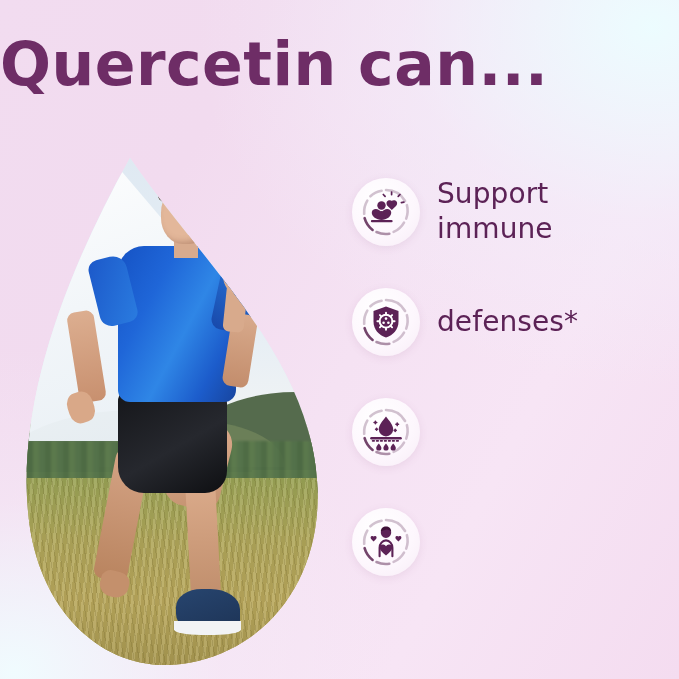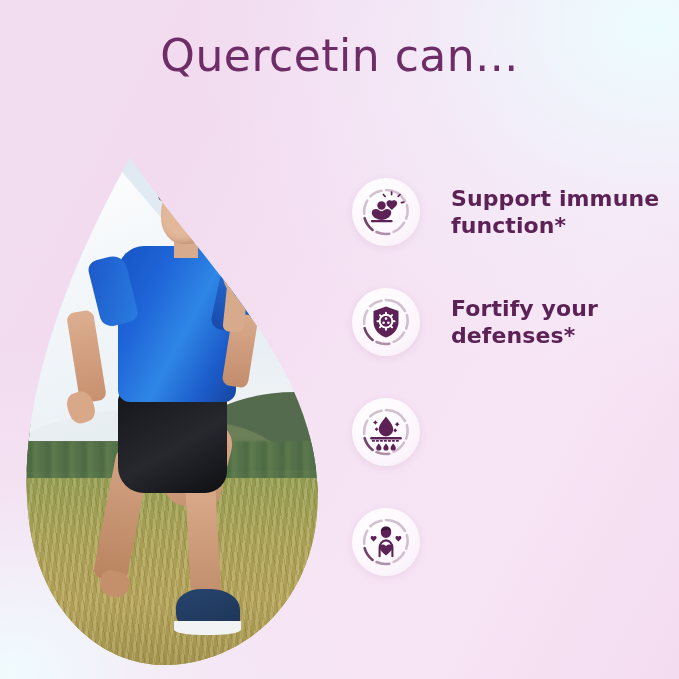--- a/index.html
+++ b/index.html
@@ -17,24 +17,23 @@
     background:
       radial-gradient(120% 95% at 96% 4%, rgba(236,253,255,0.97) 0%, rgba(243,238,250,0.55) 30%, rgba(243,238,250,0.0) 56%),
       radial-gradient(95% 80% at 2% 99%, rgba(240,253,255,0.95) 0%, rgba(246,236,248,0.45) 32%, rgba(246,236,248,0.0) 60%),
       linear-gradient(118deg, #f2dcf0 0%, #f2dbef 26%, #f5e2f3 52%, #f7e5f5 72%, #f4dcf0 100%);
   }
 
   
   .title{
     position:absolute;
     left:0; right:0; top:33px;
-    text-align:center;
-    font-size:44px;
+    font-size:60px;
     line-height:1.05;
-    font-weight:400;
+    font-weight:700;
     letter-spacing:0.5px;
     color:#6e2d66;
     font-family:"DejaVu Sans", "Liberation Sans", sans-serif;
     white-space:nowrap;
   }
 
   
   .leaf-wrap{
     position:absolute;
     left:22px; top:150px;
@@ -208,24 +207,24 @@
     position:relative;
     flex:0 0 auto;
     width:68px; height:68px;
     border-radius:50%;
     background:radial-gradient(circle at 38% 32%, #ffffff 0%, #fdf7fd 58%, #f7ecf6 100%);
     box-shadow:0 2px 9px rgba(130,70,120,.10);
     display:flex; align-items:center; justify-content:center;
   }
   .icon-badge svg{ display:block; }
   .benefit-text{
-    margin-left:31px;
-    font-size:22px;
+    margin-left:17px;
+    font-size:28px;
     line-height:1.24;
-    font-weight:700;
+    font-weight:400;
     color:#5c2256;
     letter-spacing:0.1px;
   }
 </style>
 </head>
 <body>
 
 <div id="poster">
 
   <div class="title">Quercetin can...</div>
@@ -292,21 +291,20 @@
           <g fill="#5c2256">
             <path d="M23.5 28.5c-2.1-3.6-6.3-4.6-8.6-2.4-2 2 -1.2 5.6 1.7 7.6 1.9 1.3 4.4 2 6.9 2.1z"></path>
             <path d="M23.5 28.5c2.1-3.6 6.3-4.6 8.6-2.4 2 2 1.2 5.6-1.7 7.6-1.9 1.3-4.4 2-6.9 2.1z"></path>
             <path d="M23.5 27c1.5 0 2.9 1.7 2.9 4.3 0 2.5-1.3 4.6-2.9 4.6s-2.9-2.1-2.9-4.6c0-2.6 1.4-4.3 2.9-4.3z"></path>
           </g>
           <path d="M14 37.2h19.5" stroke="#5c2256" stroke-width="2.3" stroke-linecap="round"></path>
         </svg>
       </div>
       <div class="benefit-text">
         <div>Support immune</div>
-        <div>function*</div>
       </div>
     </div>
 
     <div class="benefit">
       <div class="icon-badge">
         <svg width="56" height="56" viewBox="0 0 56 56" aria-hidden="true">
           <g fill="none" stroke="#6b3a63" stroke-width="2.6" stroke-linecap="round">
             <path d="M28 6 A22 22 0 0 1 47.05 17" opacity=".30"></path>
             <path d="M48.9 21.2 A22 22 0 0 1 48.2 34.6" opacity=".30"></path>
             <path d="M46 38.6 A22 22 0 0 1 35.6 47.9" opacity=".30"></path>
@@ -322,21 +320,20 @@
             <path d="M21.9 21.1l1.6 1.6M32.5 31.7l1.6 1.6M34.1 21.1l-1.6 1.6M23.5 31.7l-1.6 1.6"></path>
           </g>
           <g fill="#ffffff">
             <circle cx="28" cy="24.6" r="1.3"></circle>
             <circle cx="25.6" cy="28.8" r="1.3"></circle>
             <circle cx="30.4" cy="28.8" r="1.3"></circle>
           </g>
         </svg>
       </div>
       <div class="benefit-text">
-        <div>Fortify your</div>
         <div>defenses*</div>
       </div>
     </div>
 
     <div class="benefit">
       <div class="icon-badge">
         <svg width="56" height="56" viewBox="0 0 56 56" aria-hidden="true">
           <g fill="none" stroke="#6b3a63" stroke-width="2.6" stroke-linecap="round">
             <path d="M28 6 A22 22 0 0 1 47.05 17" opacity=".30"></path>
             <path d="M48.9 21.2 A22 22 0 0 1 48.2 34.6" opacity=".30"></path>

